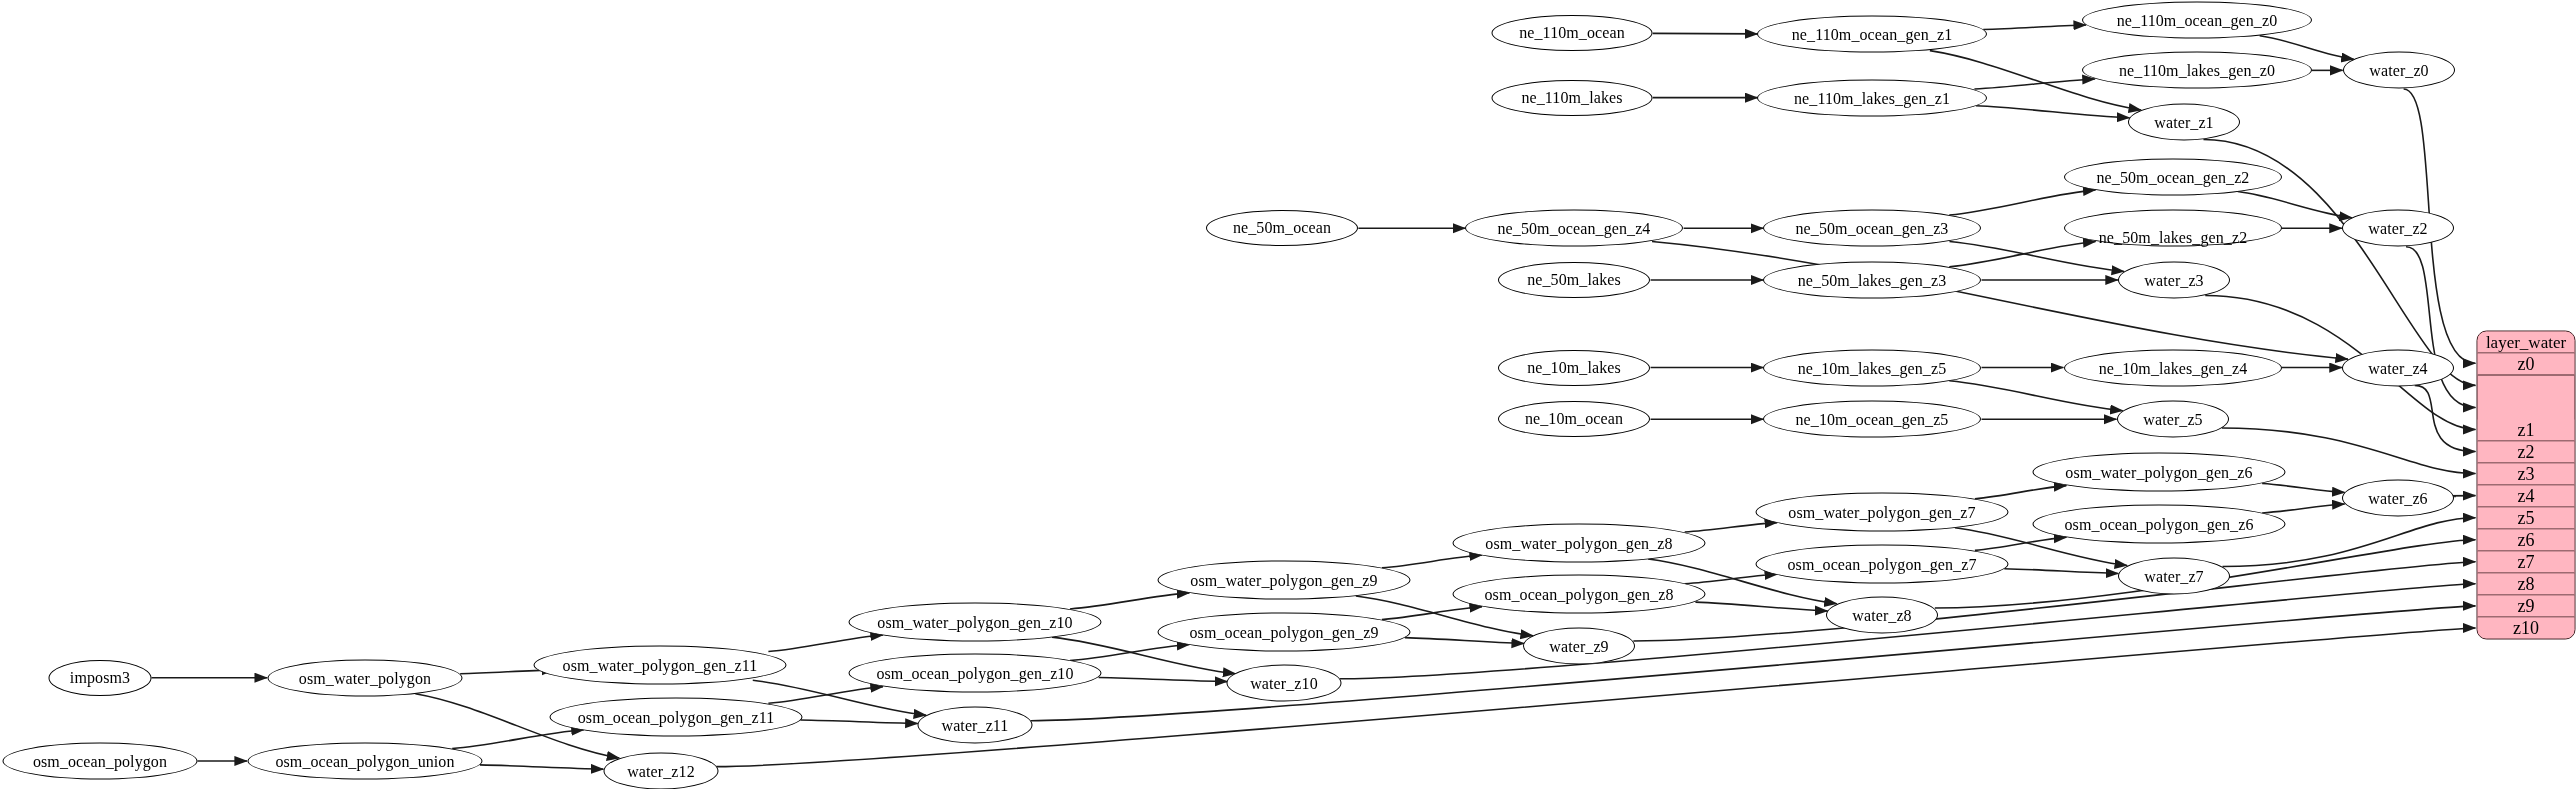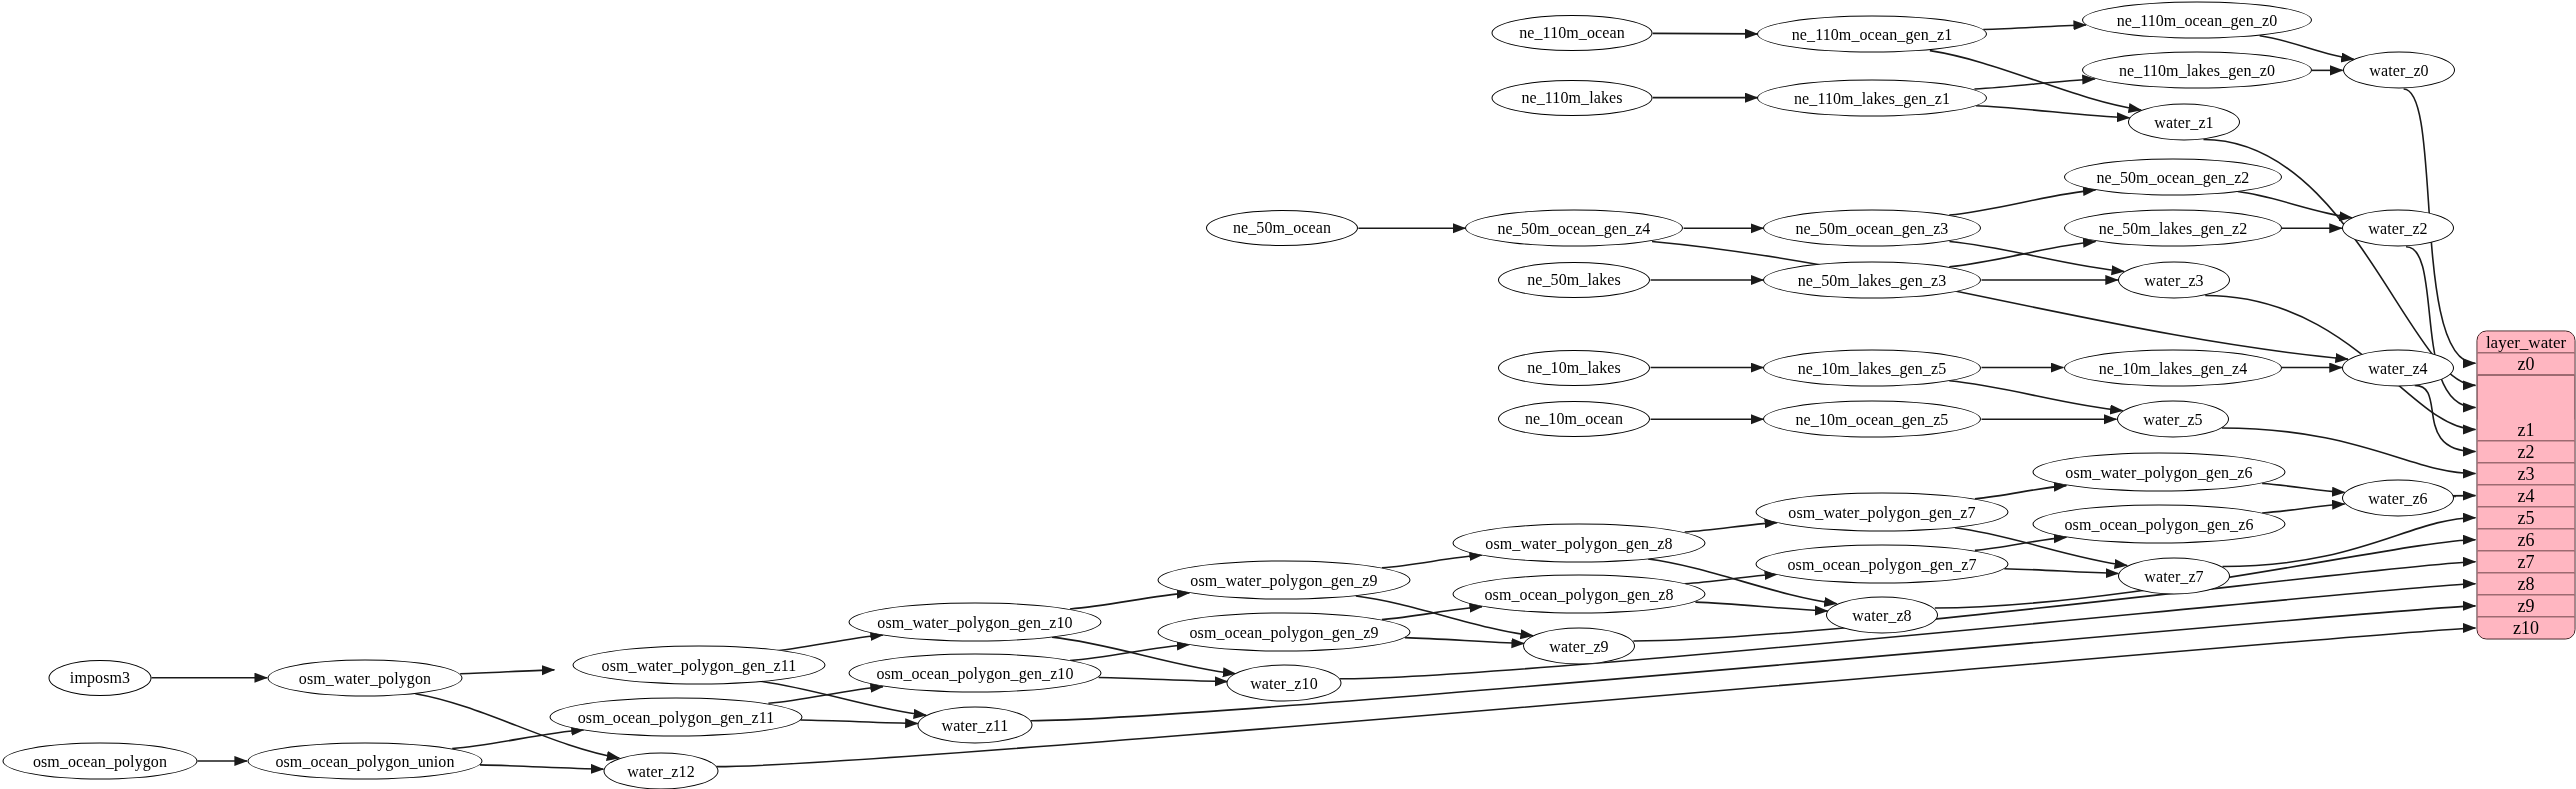--- a/index.html
+++ b/index.html
@@ -177,21 +177,21 @@
       </div>
       <div class="node" style="left: 2398px; top: 228px; width: 112px; height: 37px;">
         <span>water_z2</span>
       </div>
       <div class="node" style="left: 1574px; top: 280px; width: 152px; height: 36px;">
         <span>ne_50m_lakes</span>
       </div>
       <div class="node" style="left: 1872px; top: 280px; width: 218px; height: 37px;">
         <span>ne_50m_lakes_gen_z3</span>
       </div>
-      <div class="node" style="left: 2173px; top: 228px; width: 218px; height: 37px;">
+      <div class="node" style="left: 2173px; top: 228px; width: 218px; height: 37px; align-items: flex-end;">
         <span>ne_50m_lakes_gen_z2</span>
       </div>
       <div class="node" style="left: 2174px; top: 280px; width: 112px; height: 37px;">
         <span>water_z3</span>
       </div>
       <div class="node" style="left: 1574px; top: 368px; width: 152px; height: 36px;">
         <span>ne_10m_lakes</span>
       </div>
       <div class="node" style="left: 1872px; top: 368px; width: 218px; height: 37px;">
         <span>ne_10m_lakes_gen_z5</span>
@@ -243,21 +243,21 @@
       </div>
       <div class="node" style="left: 1284px; top: 632px; width: 253px; height: 39px;">
         <span>osm_ocean_polygon_gen_z9</span>
       </div>
       <div class="node" style="left: 1882px; top: 615px; width: 112px; height: 37px;">
         <span>water_z8</span>
       </div>
       <div class="node" style="left: 1579px; top: 646px; width: 112px; height: 37px;">
         <span>water_z9</span>
       </div>
-      <div class="node" style="left: 699px; top: 665px; width: 253px; height: 39px;">
+      <div class="node" style="left: 660px; top: 665px; width: 253px; height: 39px;">
         <span>osm_water_polygon_gen_z11</span>
       </div>
       <div class="node" style="left: 975px; top: 673px; width: 253px; height: 39px;">
         <span>osm_ocean_polygon_gen_z10</span>
       </div>
       <div class="node" style="left: 1284px; top: 683px; width: 115px; height: 37px;">
         <span>water_z10</span>
       </div>
       <div class="node" style="left: 100px; top: 678px; width: 103px; height: 36px;">
         <span>imposm3</span>

